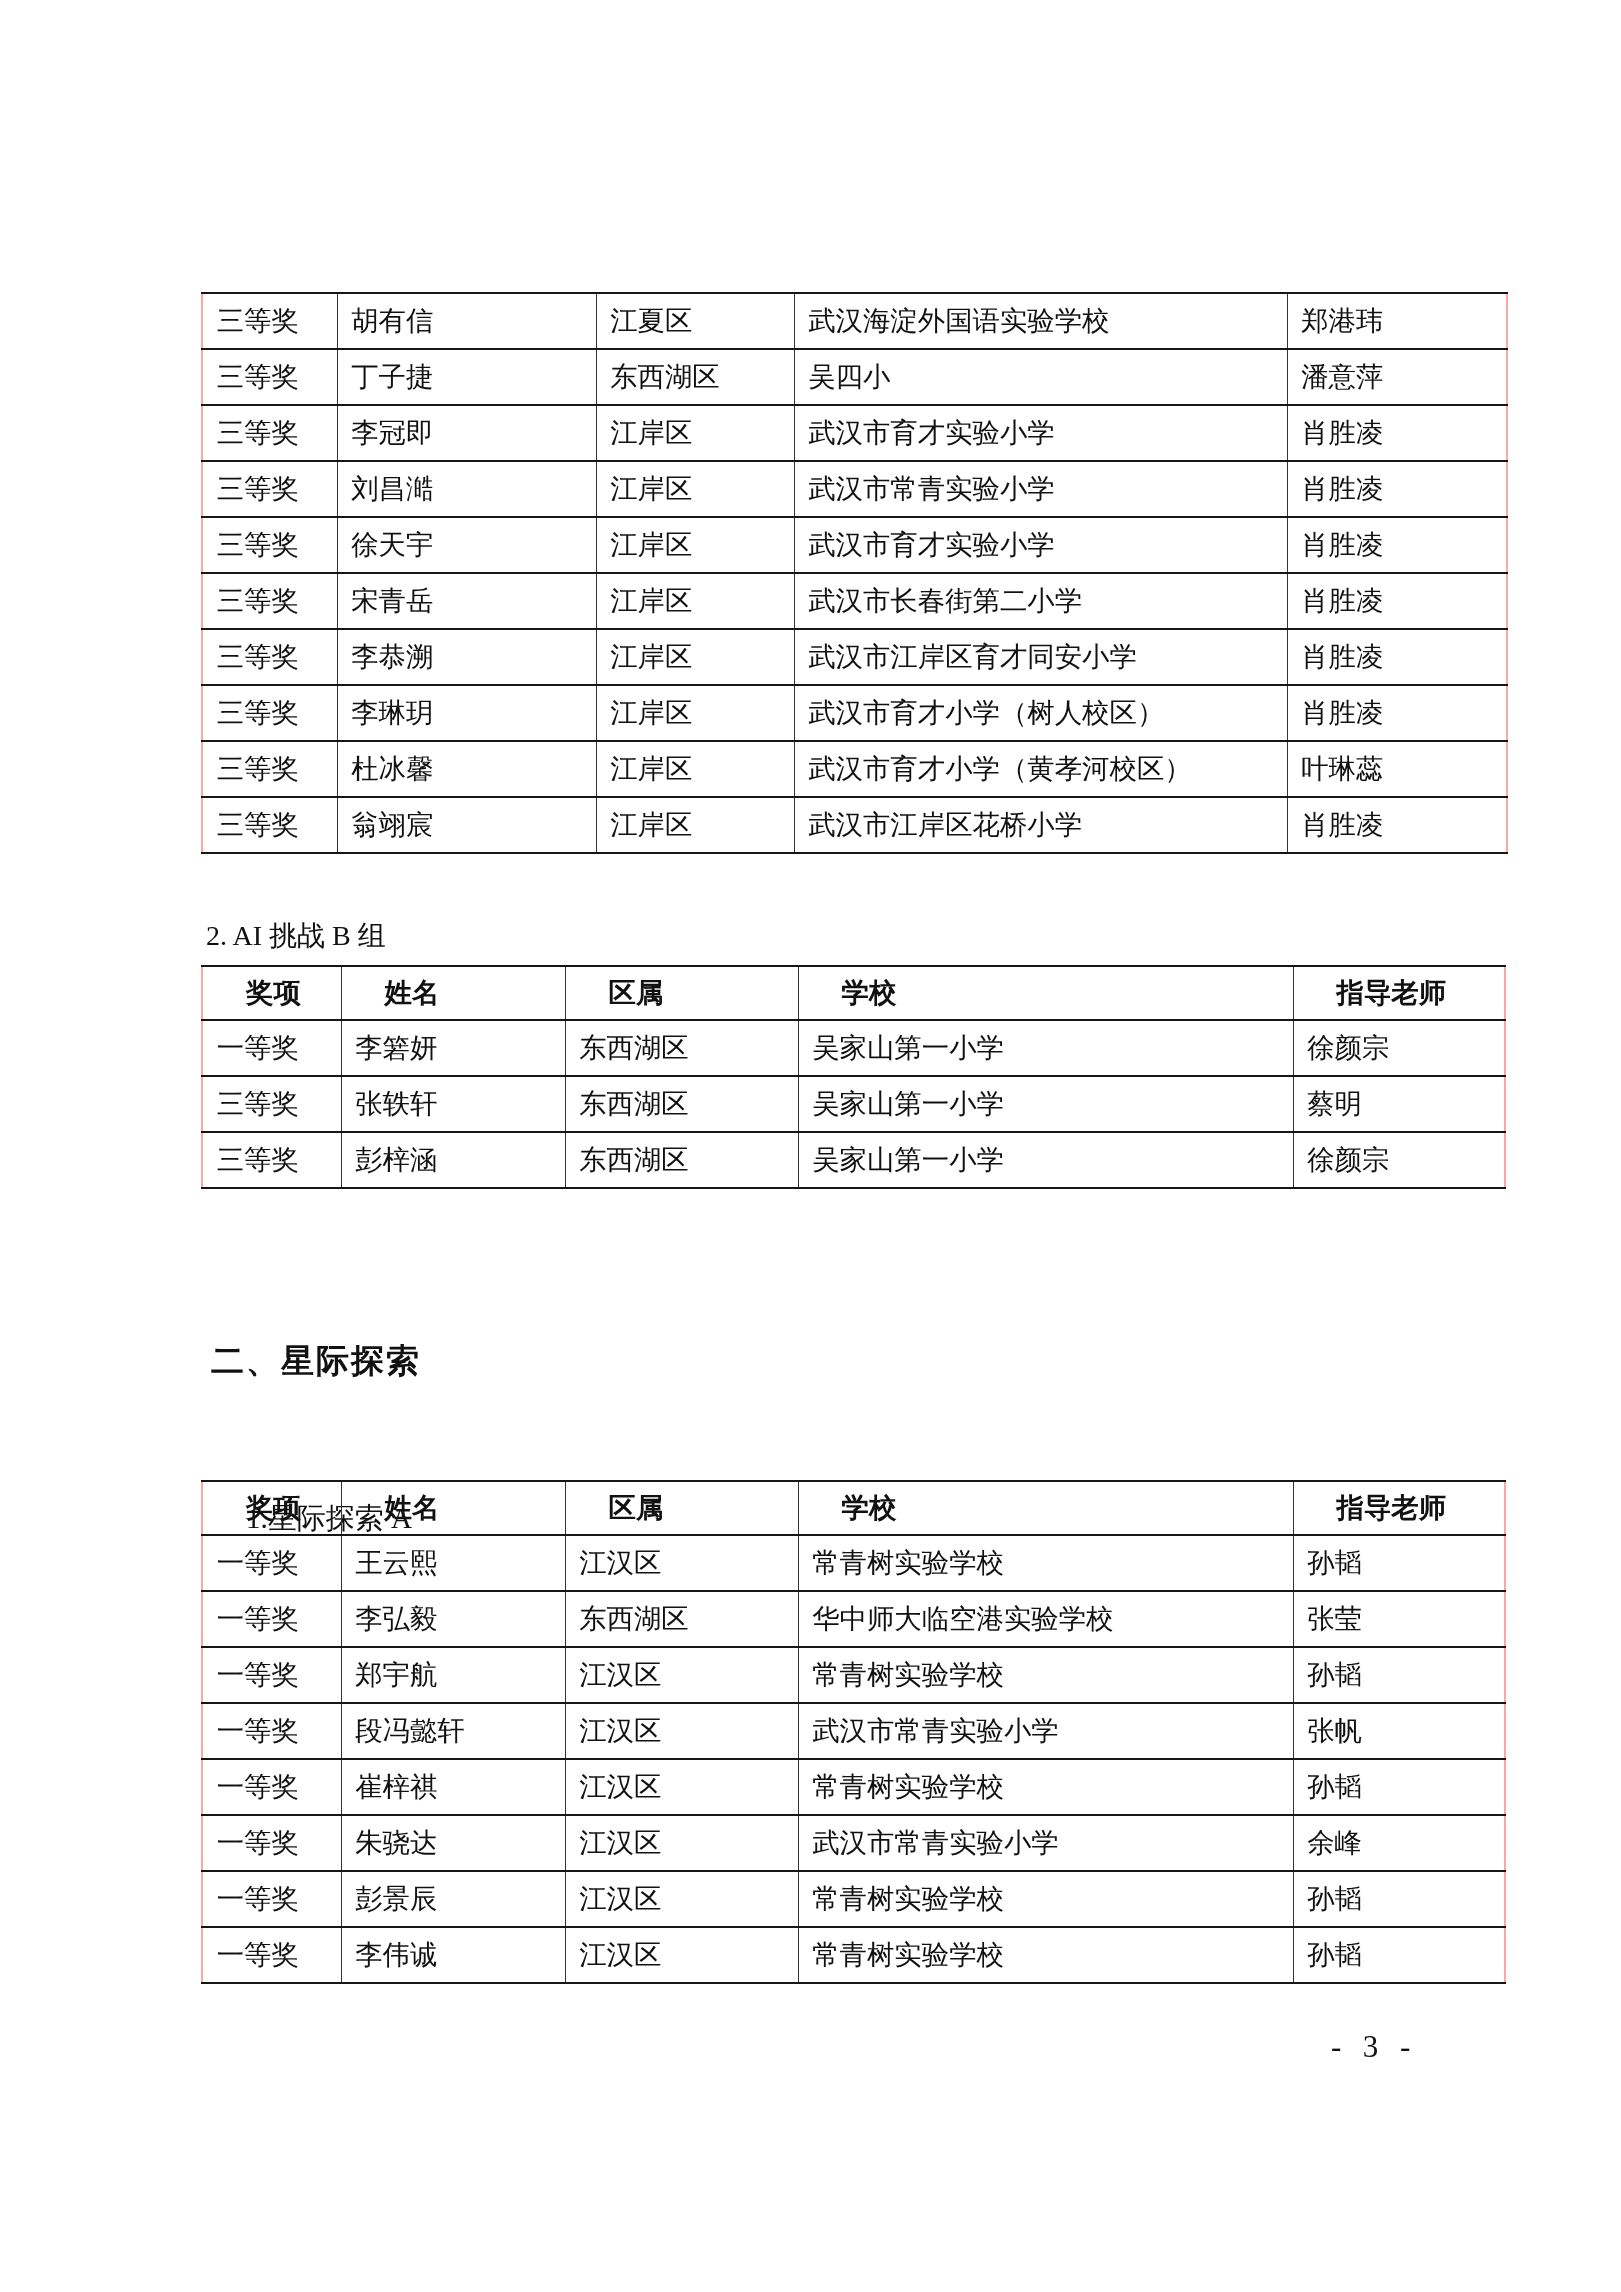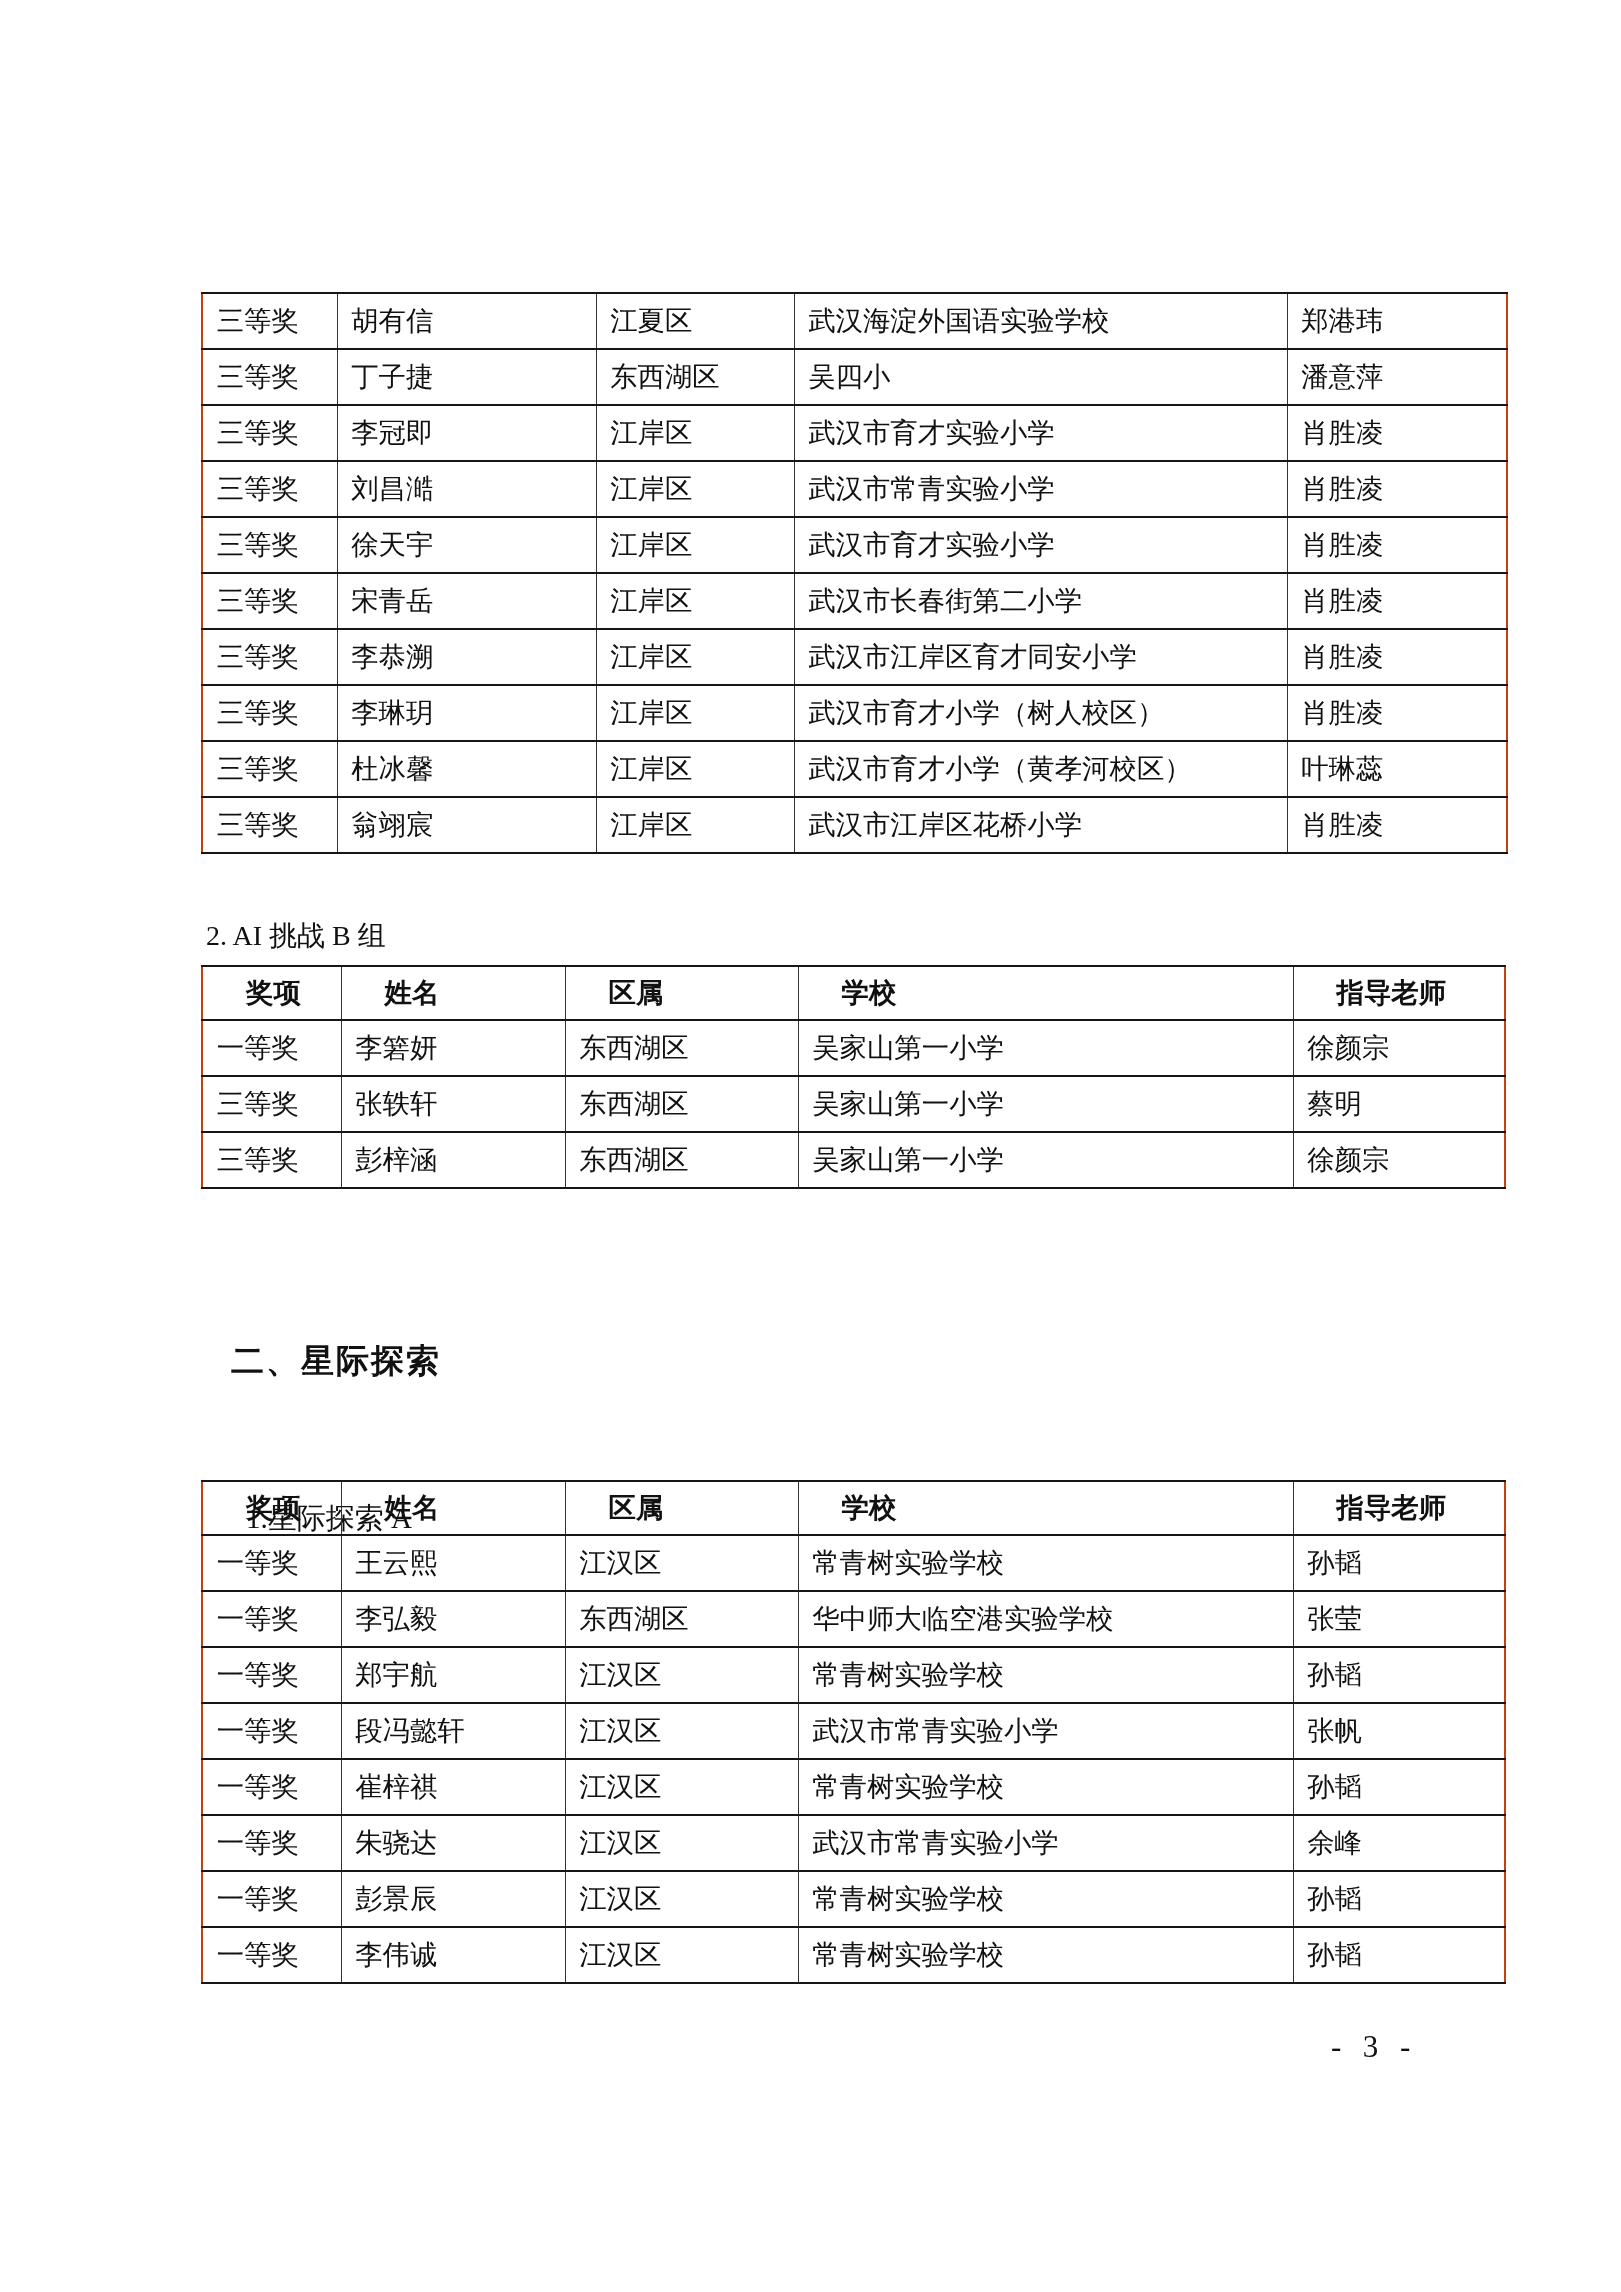--- a/index.html
+++ b/index.html
@@ -13,21 +13,21 @@
     height: 2293px;
     background: #ffffff;
     font-family: "Liberation Serif", serif;
     color: #111111;
     overflow: hidden;
   }
   table.award-table {
     position: absolute;
     border-collapse: collapse;
     table-layout: fixed;
-    border: 2px solid #c2410c;
+    border: 2px solid #fca5a5;
   }
   table.award-table th,
   table.award-table td {
     border-left: 1px solid #333333;
     border-right: 1px solid #333333;
     border-top: 2px solid #161616;
     border-bottom: 2px solid #161616;
     padding: 0 5.9px 0 13.7px;
     text-align: left;
     vertical-align: middle;
@@ -58,21 +58,20 @@
     font-family: "Liberation Serif", serif;
   }
   .star-heading {
     position: absolute;
     left: 211px;
     top: 1339px;
     font-size: 33px;
     font-weight: bold;
     font-family: "Liberation Sans", sans-serif;
     letter-spacing: 2px;
-    margin-left: 20px;
   }
   .star-subheading {
     position: absolute;
     left: 198px;
     top: 1499px;
     font-size: 29px;
     font-family: "Liberation Serif", serif;
     margin-left: 48px;
   }
   .page-number {

